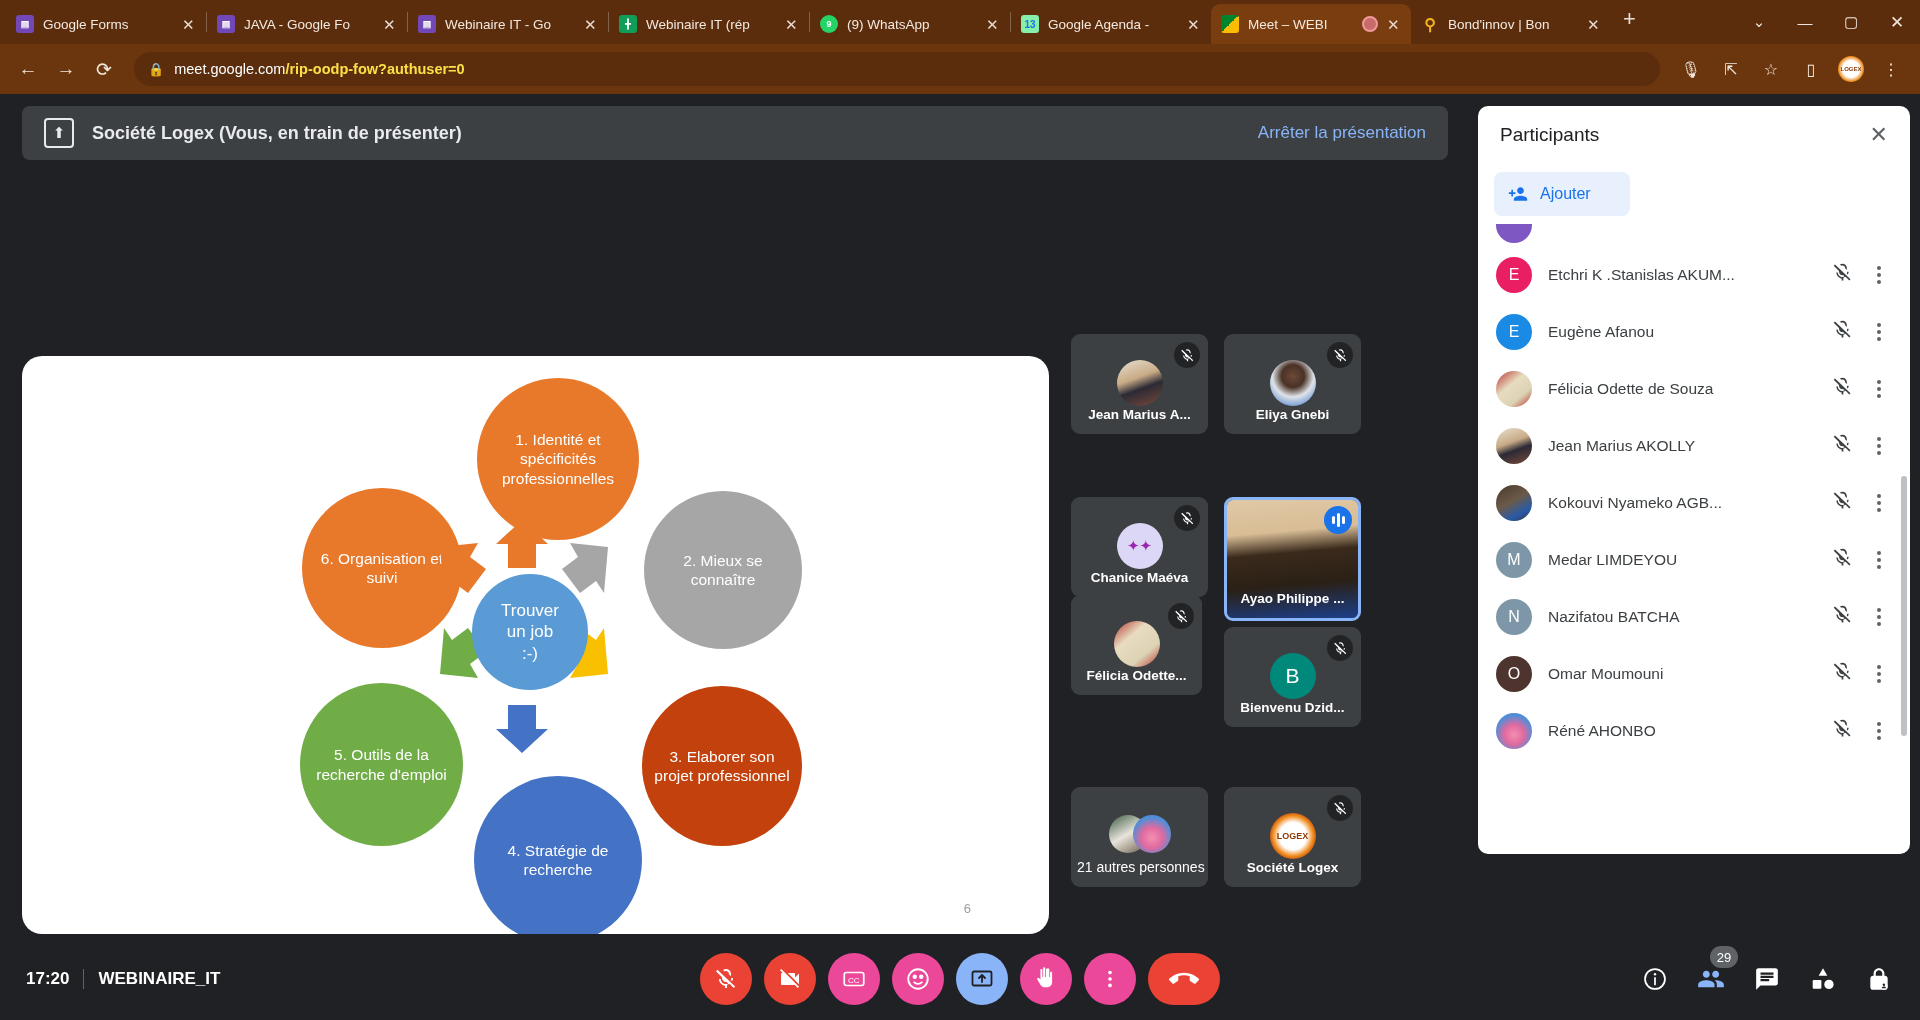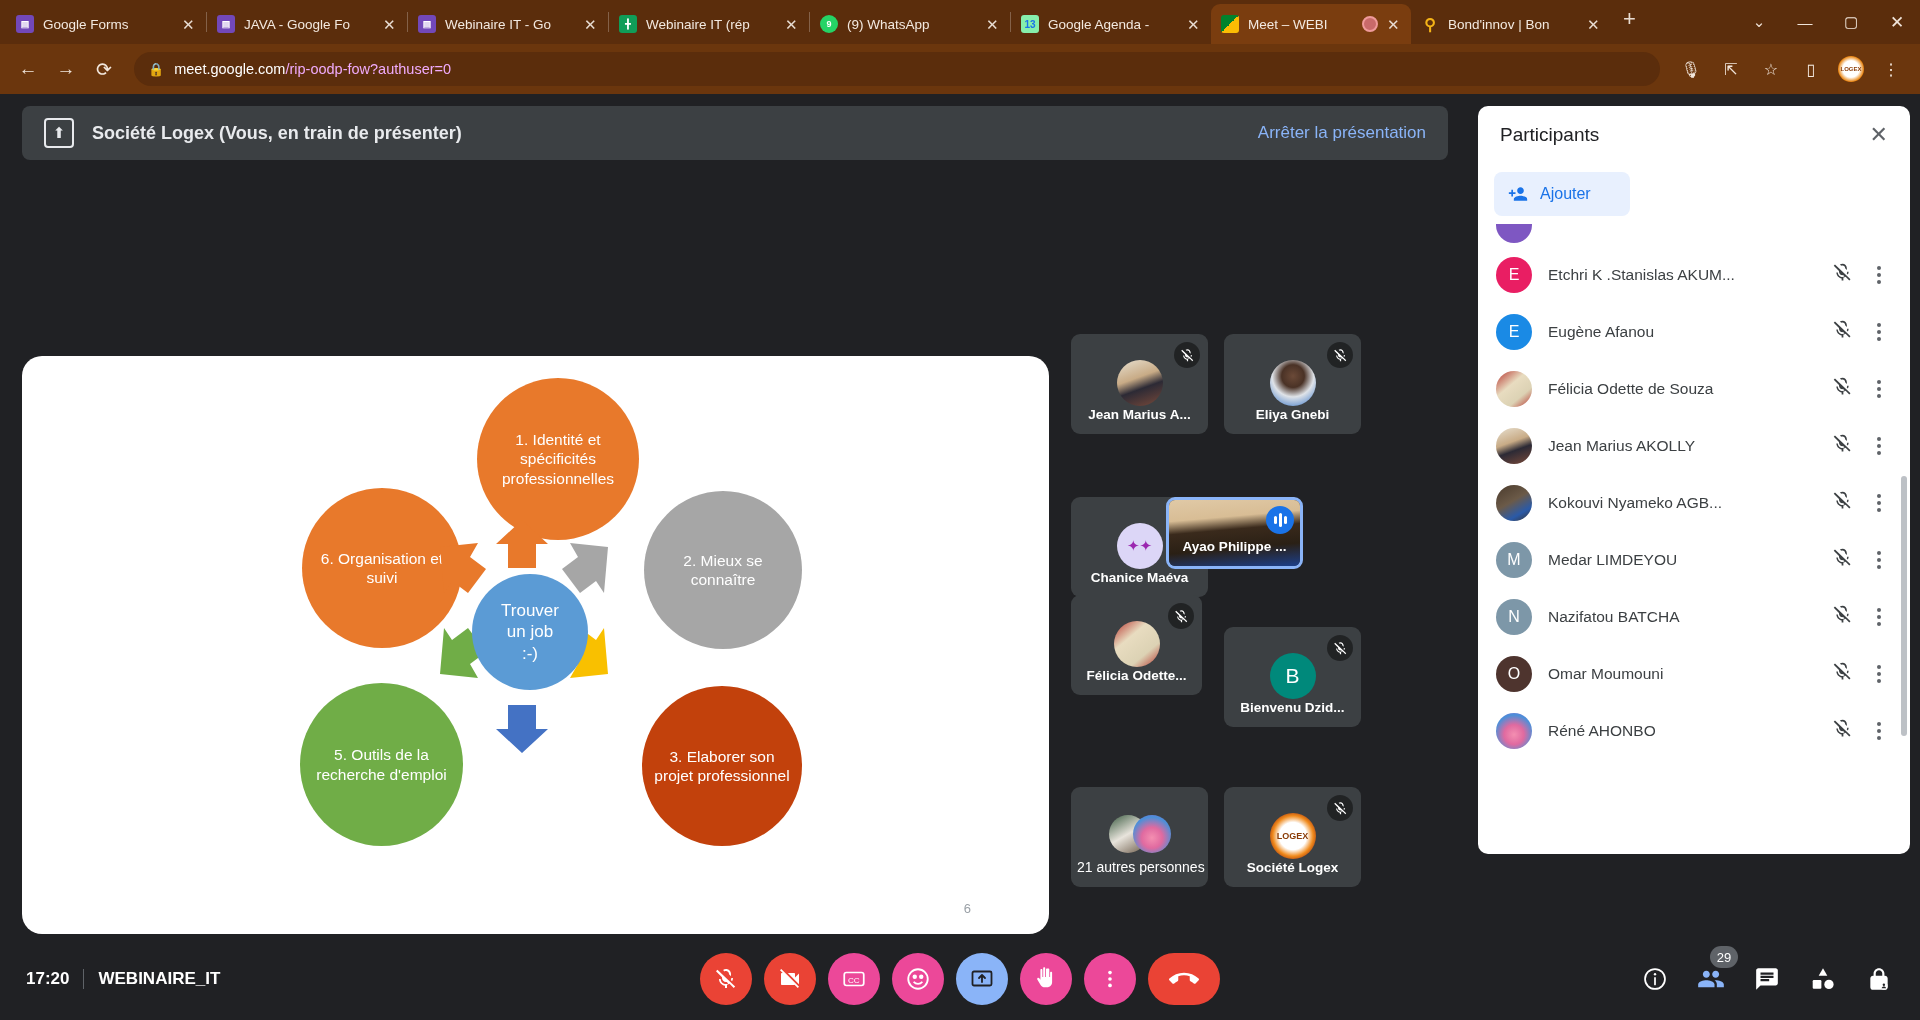--- a/index.html
+++ b/index.html
@@ -61,21 +61,21 @@
   }
   .nav-btn { width: 32px; height: 32px; display:flex; align-items:center; justify-content:center;
              color: #f2e7dd; font-size: 19px; }
   .omnibox {
     flex: 1; height: 34px; background: #5b2d0c; border-radius: 17px;
     display: flex; align-items: center; padding: 0 14px; gap: 10px;
     margin: 0 8px; max-width: 1560px;
   }
   .lock-icon { color: #e4d6c9; font-size: 13px; }
   .url { font-size: 14.5px; color: #fff; white-space: nowrap; }
-  .url .dim { color: #f0abfc; }
+  .url .dim { color: #fde047; font-weight: bold; }
   .tool-ic { width: 34px; height: 34px; display:flex; align-items:center; justify-content:center;
              color: #f2e7dd; font-size: 16px; }
   .avatar-chrome {
     width: 26px; height: 26px; border-radius: 50%;
     background: radial-gradient(circle, #fff 45%, #e8820c 70%, #8b1f0a 100%);
     display:flex; align-items:center; justify-content:center;
     font-size: 6px; font-weight: bold; color: #8a3b06;
   }
 
   
@@ -327,20 +327,23 @@
       </div>
 
       <div class="bubble" style="left:622px;top:135px;width:158px;height:158px;background:#a6a6a6;">
         <span>2. Mieux se connaître</span>
       </div>
 
       <div class="bubble" style="left:620px;top:330px;width:160px;height:160px;background:#c2410c;">
         <span>3. Elaborer son projet professionnel</span>
       </div>
 
+      <div class="bubble" style="left:452px;top:420px;width:168px;height:168px;background:#4472c4;">
+        <span>4. Stratégie de recherche</span>
+      </div>
 
       <div class="bubble" style="left:278px;top:327px;width:163px;height:163px;background:#70ad47;">
         <span>5. Outils de la recherche d'emploi</span>
       </div>
 
       <div class="bubble" style="left:280px;top:132px;width:160px;height:160px;background:#e8792b;">
         <span>6. Organisation et suivi</span>
       </div>
 
       <svg class="arrow" style="left:472px;top:162px;" width="56" height="52" viewBox="0 0 56 52">
@@ -397,21 +400,21 @@
     <div class="tile" style="left:1071px;top:403px;width:137px;height:100px;">
       <div class="tile-avatar" style="background:#dcd6f7;color:#9b27b0;font-size:15px;">✦✦</div>
       <span class="tile-name">Chanice Maéva</span>
       <span class="tile-mute">
         <svg width="15" height="15" viewBox="0 0 24 24" fill="#fff">
             <path d="M19 11h-1.7c0 .74-.16 1.43-.43 2.05l1.23 1.23c.56-.98.9-2.09.9-3.28zM12 4c1.66 0 3 1.34 3 3v.2l1.97 1.97L17 7c0-2.76-2.24-5-5-5-1.1 0-2.1.36-2.93.95l1.45 1.45C10.96 4.15 11.46 4 12 4zM3.41 2.86L2 4.27l6 6V11c0 2.21 1.79 4 4 4 .23 0 .44-.03.65-.07l1.66 1.66c-.71.33-1.5.51-2.31.51-2.76 0-5.3-2.1-5.3-5.1H5c0 3.41 2.72 6.23 6 6.72V21h2v-3.28c.91-.13 1.77-.45 2.54-.9l4.19 4.18 1.41-1.41L3.41 2.86z"></path>
           </svg>
       </span>
     </div>
 
-    <div class="tile active-tile" style="left:1166px;top:403px;width:137px;height:72px;padding-left:40px;">
+    <div class="tile active-tile" style="left:1224px;top:403px;width:137px;height:124px;padding-left:40px;">
       <div class="tile-video"></div>
       <span class="tile-name">Ayao Philippe ...</span>
       <span class="tile-speaking">
         <span class="bar" style="height:8px;"></span>
           <span class="bar" style="height:14px;"></span>
           <span class="bar" style="height:8px;"></span>
       </span>
     </div>
 
     <div class="tile" style="left:1071px;top:501px;width:131px;height:100px;">

